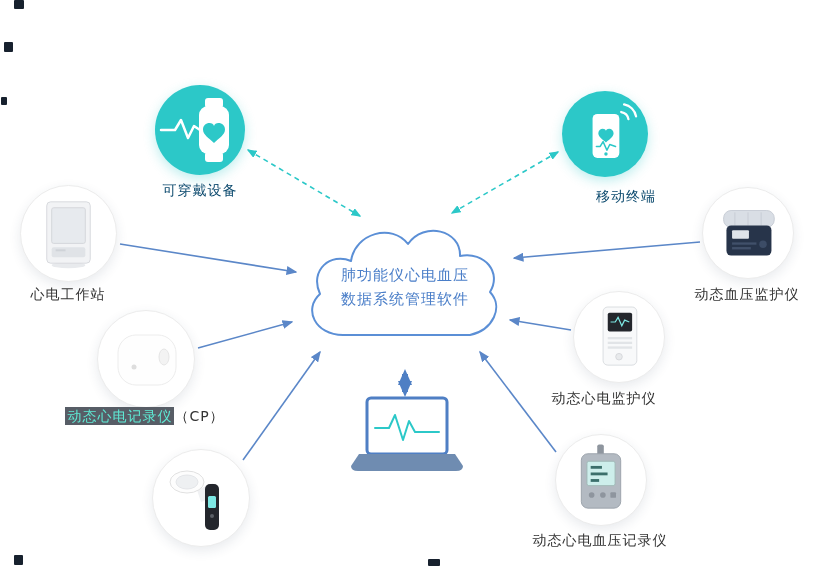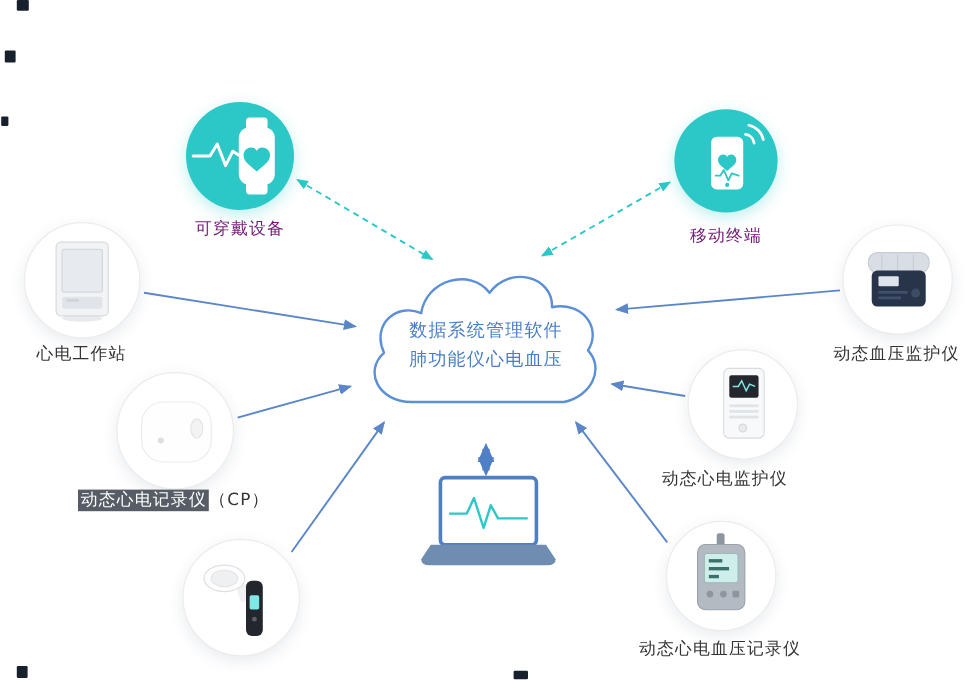--- a/index.html
+++ b/index.html
@@ -33,24 +33,24 @@
     box-shadow:0 4px 12px rgba(44,200,200,.30);
   }
   .node-label {
     position:absolute;
     text-align:center;
     font-size:14px;
     color:#333;
     letter-spacing:1px;
     white-space:nowrap;
   }
-  .teal-label { color:#701a75; }
+  .teal-label { color:#0c4a6e; }
   .hl {
     background:#575d66;
-    color:#ffffff;
+    color:#5eead4;
     padding:1px 2px;
   }
   .cloud-wrap { position:absolute; left:293px; top:203px; width:224px; height:168px; }
   .cloud-text {
     position:absolute; left:0; top:60px; width:224px;
     text-align:center;
     color:#4a7ec8;
     font-size:15px;
     line-height:24px;
     letter-spacing:1px;
@@ -95,22 +95,22 @@
       <path d="M 50 132
                C 22 132 10 106 27 91
                C 16 67 38 49 58 58
                C 62 30 99 20 115 41
                C 131 18 168 27 167 53
                C 192 48 209 70 197 89
                C 211 104 200 127 177 132
                Z" fill="#ffffff" stroke="#5b8fd6" stroke-width="2" stroke-linejoin="round"></path>
     </svg>
     <div class="cloud-text">
+      <div>肺功能仪心电血压</div>
       <div>数据系统管理软件</div>
-      <div>肺功能仪心电血压</div>
     </div>
   </div>
 
   <div class="node-circle teal-circle" style="left:155px; top:85px; width:90px; height:90px;">
     <svg width="90" height="90" viewBox="0 0 90 90">
       <polyline points="6,45 20,45 26,35 33,53 39,41 45,45" fill="none" stroke="#ffffff" stroke-width="2.5" stroke-linejoin="round" stroke-linecap="round"></polyline>
       <rect x="50" y="13" width="18" height="10" rx="3" fill="#ffffff"></rect>
       <rect x="50" y="67" width="18" height="10" rx="3" fill="#ffffff"></rect>
       <rect x="44" y="21" width="30" height="48" rx="9" fill="#ffffff"></rect>
       <path d="M59 58 C54 53 48 50 48 44.5 C48 40.5 51 38 54.5 38 C56.7 38 58.6 39.3 59 41 C59.4 39.3 61.3 38 63.5 38 C67 38 70 40.5 70 44.5 C70 50 64 53 59 58 Z" fill="#2cc8c8"></path>
@@ -121,21 +121,21 @@
   <div class="node-circle teal-circle" style="left:562px; top:91px; width:86px; height:86px;">
     <svg width="86" height="86" viewBox="0 0 90 90">
       <rect x="32" y="24" width="28" height="46" rx="5" fill="#ffffff"></rect>
       <path d="M62 22 a9 9 0 0 1 7.5 7.5" fill="none" stroke="#ffffff" stroke-width="2.4" stroke-linecap="round"></path>
       <path d="M65 14 a16 16 0 0 1 12.5 12.5" fill="none" stroke="#ffffff" stroke-width="2.4" stroke-linecap="round"></path>
       <path d="M46 54 C42.5 50.5 38 48.3 38 44.3 C38 41.4 40.2 39.5 42.7 39.5 C44.3 39.5 45.7 40.4 46 41.7 C46.3 40.4 47.7 39.5 49.3 39.5 C51.8 39.5 54 41.4 54 44.3 C54 48.3 49.5 50.5 46 54 Z" fill="#2cc8c8"></path>
       <polyline points="36,58 40,58 43,53 47,62 50,56 56,58" fill="none" stroke="#2cc8c8" stroke-width="1.6" stroke-linejoin="round" stroke-linecap="round"></polyline>
       <circle cx="46" cy="66" r="1.8" fill="#2cc8c8"></circle>
     </svg>
   </div>
-  <div class="node-label teal-label" style="left:505px; top:188px; width:200px;">移动终端</div>
+  <div class="node-label teal-label" style="left:526px; top:188px; width:200px;">移动终端</div>
 
   <div class="node-circle" style="left:20px; top:185px; width:95px; height:95px;">
     <svg width="95" height="95" viewBox="0 0 96 96">
       <ellipse cx="48" cy="80" rx="17" ry="3" fill="#e8eaed"></ellipse>
       <rect x="26" y="16" width="44" height="62" rx="4" fill="#f2f3f5" stroke="#d8dade"></rect>
       <rect x="31" y="22" width="34" height="36" rx="2" fill="#e7eaee" stroke="#d4d7db"></rect>
       <rect x="31" y="62" width="34" height="10" rx="2" fill="#e0e3e7"></rect>
       <rect x="35" y="64" width="10" height="2" fill="#cfd3d8"></rect>
     </svg>
   </div>

